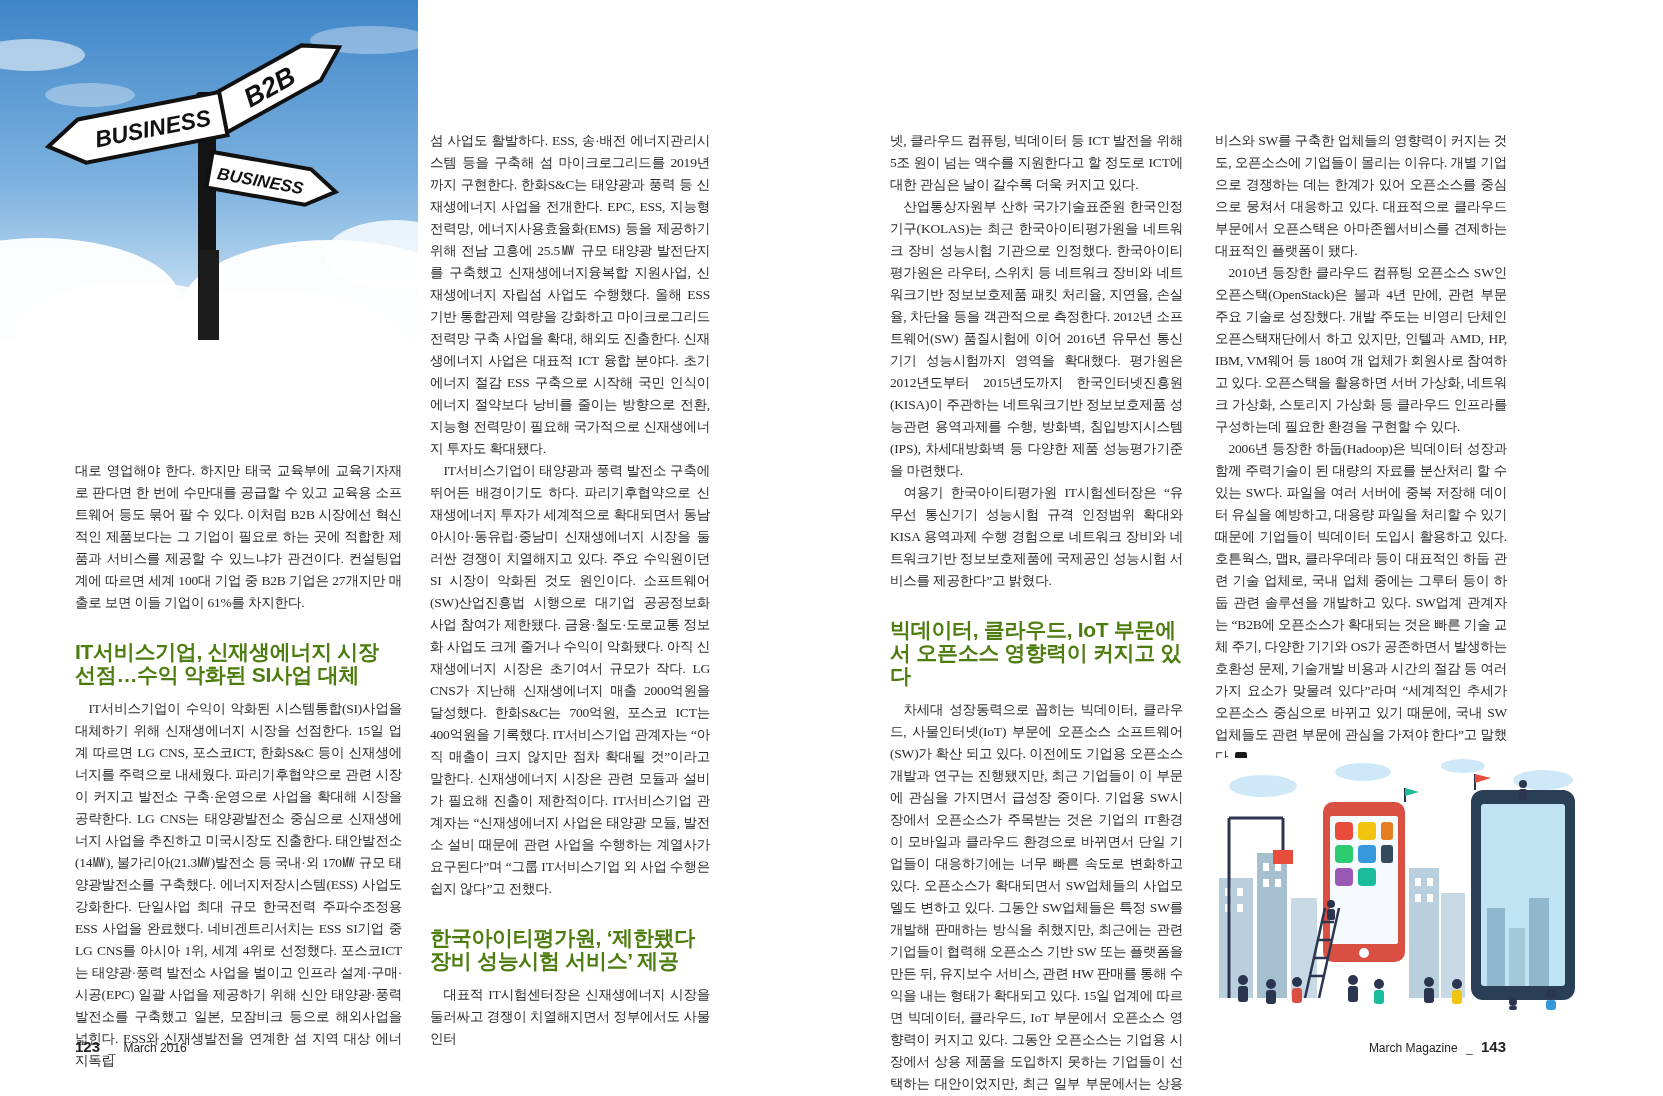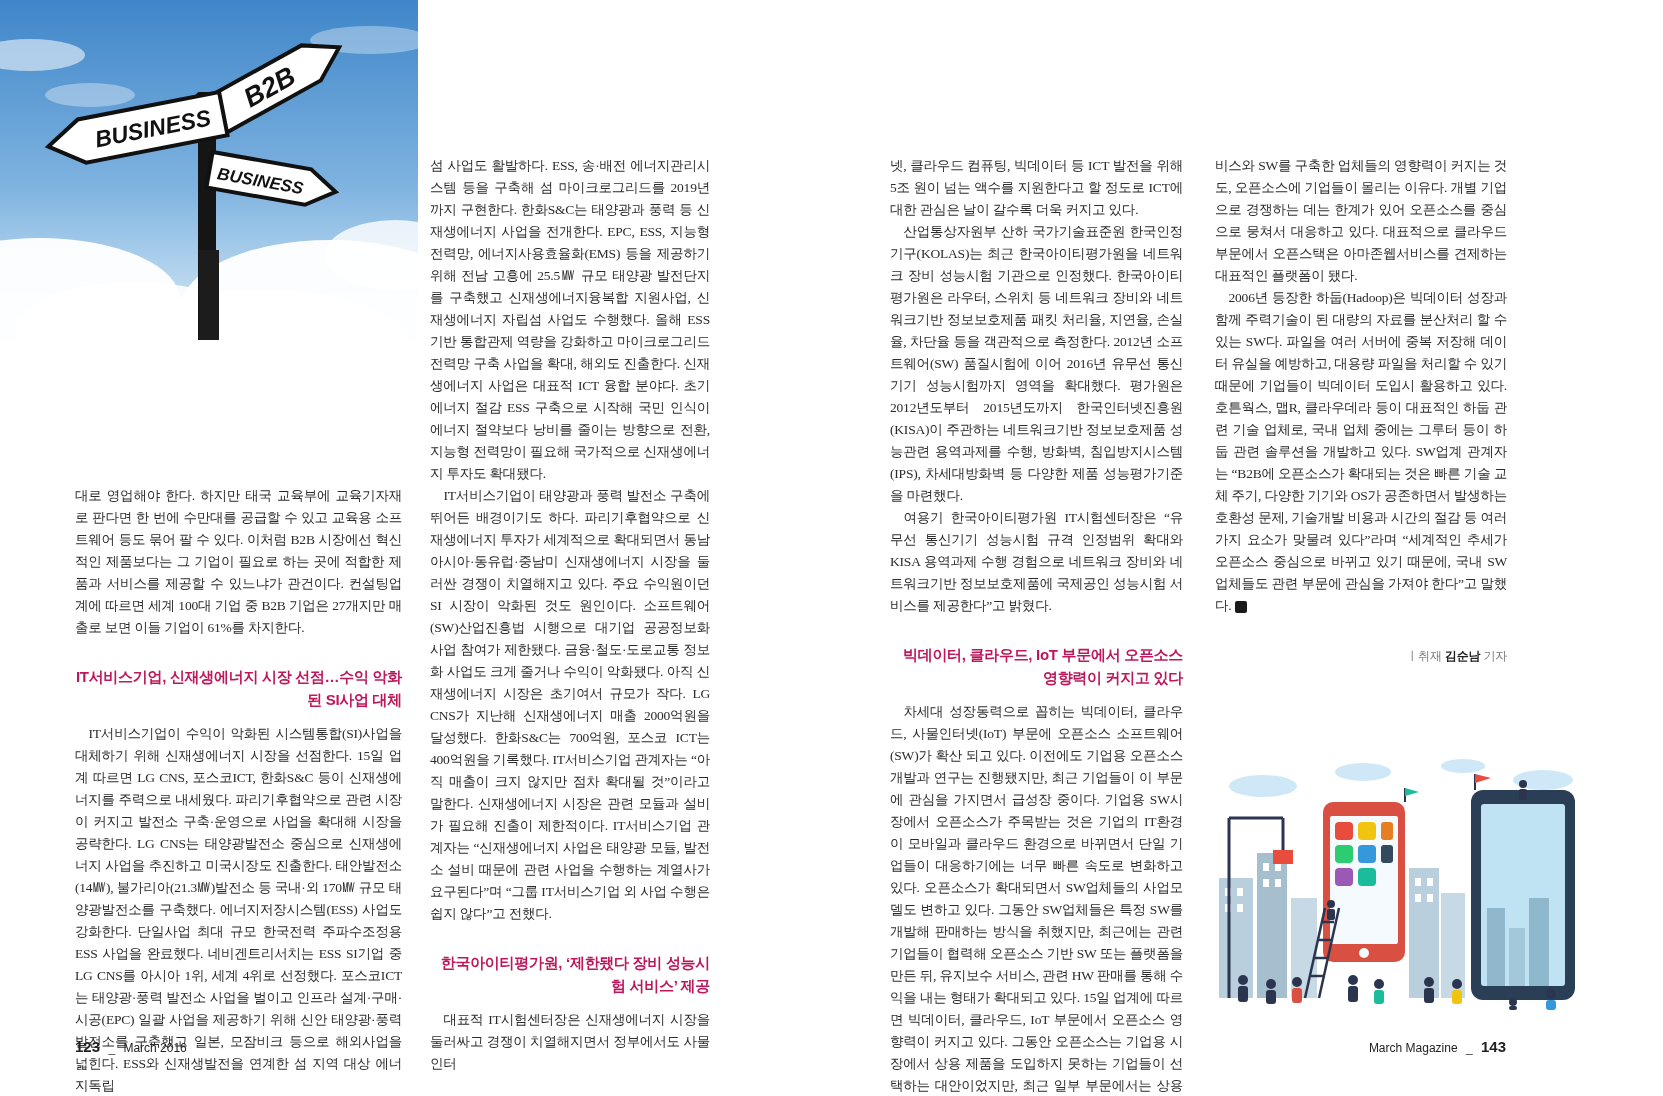--- a/index.html
+++ b/index.html
@@ -1,27 +1,27 @@
 <!DOCTYPE html>
 <html lang="ko"><head>
 <meta charset="utf-8">
 <style>
   html,body{margin:0;padding:0;background:#e8e8e8;}
   #spread{
     position:relative;width:1663px;height:1096px;background:#ffffff;
     overflow:hidden;font-family:"Liberation Serif","DejaVu Serif",serif;color:#2b2b2b;
     margin:0 auto;
   }
-  .col{position:absolute;text-align:justify;font-size:13.5px;line-height:22px;letter-spacing:-0.2px;margin-top:25px;}
+  .col{position:absolute;text-align:justify;font-size:13.5px;line-height:22px;letter-spacing:-0.2px;}
   .col p{margin:0;}
   .col p.ind{text-indent:1em;}
   .sec-heading{
     font-family:"Liberation Sans","DejaVu Sans",sans-serif;
-    font-weight:bold;font-size:15px;line-height:23px;color:#be185d;
-    margin:26px 0 12px 0;text-align:right;text-indent:0;letter-spacing:-0.3px;
+    font-weight:bold;font-size:21px;line-height:23px;color:#4d7c0f;
+    margin:26px 0 12px 0;text-align:left;text-indent:0;letter-spacing:-0.3px;
   }
   .photo{position:absolute;left:0;top:108;width:418px;height:340px;}
   .byline{
     margin-top:28px;text-align:right;
     font-family:"Liberation Sans","DejaVu Sans",sans-serif;font-size:12px;color:#777;
   }
   .byline .rep{font-weight:bold;color:#222;}
   .endmark{
     display:inline-block;width:12px;height:12px;background:#1a1a1a;color:#fff;
     font-family:"Liberation Sans","DejaVu Sans",sans-serif;font-size:9px;font-weight:bold;
@@ -114,20 +114,21 @@
     <div class="col" style="left:890px;top:130px;width:293px;">
       <p>넷, 클라우드 컴퓨팅, 빅데이터 등 ICT 발전을 위해 5조 원이 넘는 액수를 지원한다고 할 정도로 ICT에 대한 관심은 날이 갈수록 더욱 커지고 있다.</p>
       <p class="ind">산업통상자원부 산하 국가기술표준원 한국인정기구(KOLAS)는 최근 한국아이티평가원을 네트워크 장비 성능시험 기관으로 인정했다. 한국아이티평가원은 라우터, 스위치 등 네트워크 장비와 네트워크기반 정보보호제품 패킷 처리율, 지연율, 손실율, 차단율 등을 객관적으로 측정한다. 2012년 소프트웨어(SW) 품질시험에 이어 2016년 유무선 통신기기 성능시험까지 영역을 확대했다. 평가원은 2012년도부터 2015년도까지 한국인터넷진흥원(KISA)이 주관하는 네트워크기반 정보보호제품 성능관련 용역과제를 수행, 방화벽, 침입방지시스템(IPS), 차세대방화벽 등 다양한 제품 성능평가기준을 마련했다.</p>
       <p class="ind">여용기 한국아이티평가원 IT시험센터장은 “유무선 통신기기 성능시험 규격 인정범위 확대와 KISA 용역과제 수행 경험으로 네트워크 장비와 네트워크기반 정보보호제품에 국제공인 성능시험 서비스를 제공한다”고 밝혔다.</p>
       <h3 class="sec-heading">빅데이터, 클라우드, IoT 부문에서 오픈소스 영향력이 커지고 있다</h3>
       <p class="ind">차세대 성장동력으로 꼽히는 빅데이터, 클라우드, 사물인터넷(IoT) 부문에 오픈소스 소프트웨어(SW)가 확산 되고 있다. 이전에도 기업용 오픈소스 개발과 연구는 진행됐지만, 최근 기업들이 이 부문에 관심을 가지면서 급성장 중이다. 기업용 SW시장에서 오픈소스가 주목받는 것은 기업의 IT환경이 모바일과 클라우드 환경으로 바뀌면서 단일 기업들이 대응하기에는 너무 빠른 속도로 변화하고 있다. 오픈소스가 확대되면서 SW업체들의 사업모델도 변하고 있다. 그동안 SW업체들은 특정 SW를 개발해 판매하는 방식을 취했지만, 최근에는 관련 기업들이 협력해 오픈소스 기반 SW 또는 플랫폼을 만든 뒤, 유지보수 서비스, 관련 HW 판매를 통해 수익을 내는 형태가 확대되고 있다. 15일 업계에 따르면 빅데이터, 클라우드, IoT 부문에서 오픈소스 영향력이 커지고 있다. 그동안 오픈소스는 기업용 시장에서 상용 제품을 도입하지 못하는 기업들이 선택하는 대안이었지만, 최근 일부 부문에서는 상용 솔루션을 위협할 정도로 성장하고 있다. 구글과 아마존웹서비스 등 자체적으로 IT서</p>
     </div>
 
     <div class="col" style="left:1215px;top:130px;width:292px;">
       <p>비스와 SW를 구축한 업체들의 영향력이 커지는 것도, 오픈소스에 기업들이 몰리는 이유다. 개별 기업으로 경쟁하는 데는 한계가 있어 오픈소스를 중심으로 뭉쳐서 대응하고 있다. 대표적으로 클라우드 부문에서 오픈스택은 아마존웹서비스를 견제하는 대표적인 플랫폼이 됐다.</p>
+      <p class="ind">2010년 등장한 클라우드 컴퓨팅 오픈소스 SW인 오픈스택(OpenStack)은 불과 4년 만에, 관련 부문 주요 기술로 성장했다. 개발 주도는 비영리 단체인 오픈스택재단에서 하고 있지만, 인텔과 AMD, HP, IBM, VM웨어 등 180여 개 업체가 회원사로 참여하고 있다. 오픈스택을 활용하면 서버 가상화, 네트워크 가상화, 스토리지 가상화 등 클라우드 인프라를 구성하는데 필요한 환경을 구현할 수 있다.</p>
       <p class="ind">
         <span>2006년 등장한 하둡(Hadoop)은 빅데이터 성장과 함께 주력기술이 된 대량의 자료를 분산처리 할 수 있는 SW다. 파일을 여러 서버에 중복 저장해 데이터 유실을 예방하고, 대용량 파일을 처리할 수 있기 때문에 기업들이 빅데이터 도입시 활용하고 있다. 호튼웍스, 맵R, 클라우데라 등이 대표적인 하둡 관련 기술 업체로, 국내 업체 중에는 그루터 등이 하둡 관련 솔루션을 개발하고 있다. SW업계 관계자는 “B2B에 오픈소스가 확대되는 것은 빠른 기술 교체 주기, 다양한 기기와 OS가 공존하면서 발생하는 호환성 문제, 기술개발 비용과 시간의 절감 등 여러 가지 요소가 맞물려 있다”라며 “세계적인 추세가 오픈소스 중심으로 바뀌고 있기 때문에, 국내 SW업체들도 관련 부문에 관심을 가져야 한다”고 말했다.</span><span class="endmark">S</span>
       </p>
       <div class="byline">
         <span>ㅣ취재 </span><span class="rep">김순남</span><span> 기자</span>
       </div>
     </div>
 
     <div class="illus">
       <svg width="368" height="252" viewBox="0 0 368 252">

